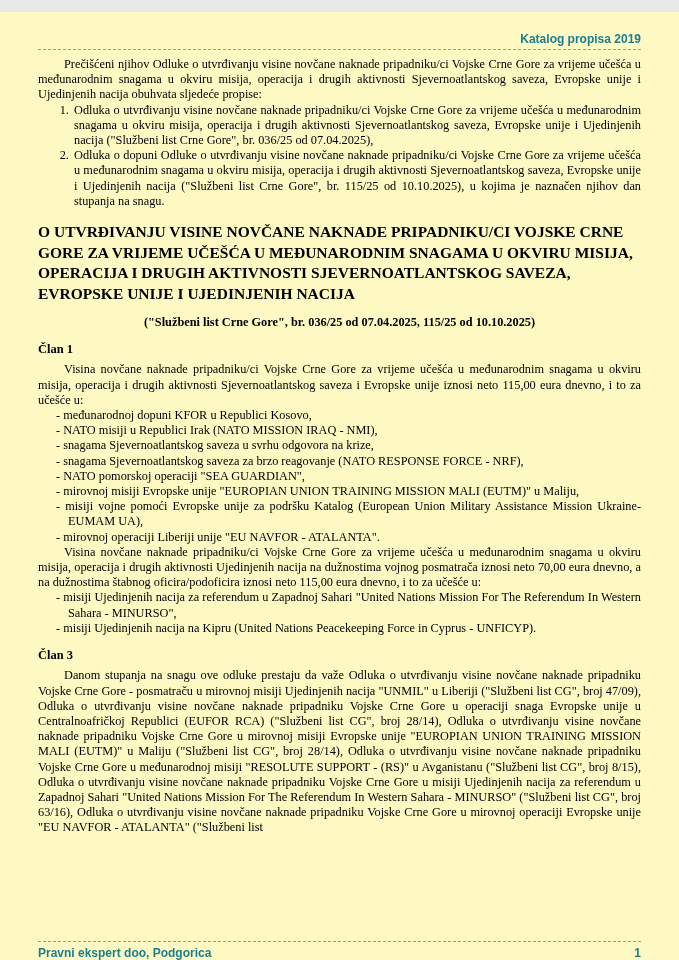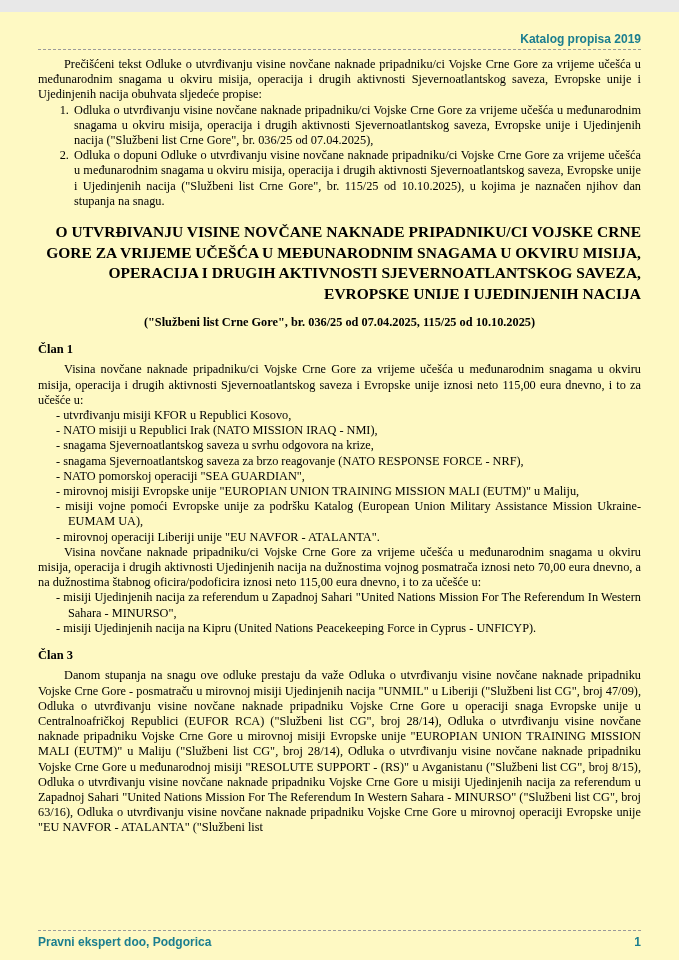--- a/index.html
+++ b/index.html
@@ -47,21 +47,21 @@
     padding-left: 30px;
     text-indent: -12px;
   }
   .decision-heading {
     text-align: center;
     font-weight: bold;
     font-size: 13.5px;
     margin-top: 15px;
   }
   .decision-title {
-    text-align: right;
+    text-align: left;
     font-weight: bold;
     font-size: 15.5px;
     line-height: 20.5px;
     margin-top: 13px;
     text-indent: 0;
   }
   .gazette-ref {
     text-align: center;
     font-weight: bold;
     font-size: 12.3px;
@@ -72,21 +72,21 @@
     font-weight: bold;
     font-size: 12.5px;
     margin-top: 12px;
     margin-bottom: 5px;
     text-indent: 0;
   }
   .page-footer {
     position: absolute;
     left: 38px;
     right: 38px;
-    bottom: 23px;
+    bottom: 12px;
   }
   .footer-row {
     display: flex;
     justify-content: space-between;
     font-family: "Liberation Sans", sans-serif;
     font-size: 12px;
     font-weight: bold;
     color: #1b7e8f;
     padding-top: 4px;
   }
@@ -96,36 +96,36 @@
 
 <div class="page">
 
   <div class="page-header">
     <span>Katalog propisa 2019</span>
   </div>
   <hr class="dashed-rule">
 
   <div class="content">
 
-    <p class="para-indent">Prečišćeni tekst Odluke o utvrđivanju visine novčane naknade pripadniku/ci Vojske Crne Gore za vrijeme učešća u međunarodnim snagama u okviru misija, operacija i drugih aktivnosti Sjevernoatlantskog saveza, Evropske unije i Ujedinjenih nacija obuhvata sljedeće propise:</p>
+    <p class="para-indent">Prečišćeni njihov Odluke o utvrđivanju visine novčane naknade pripadniku/ci Vojske Crne Gore za vrijeme učešća u međunarodnim snagama u okviru misija, operacija i drugih aktivnosti Sjevernoatlantskog saveza, Evropske unije i Ujedinjenih nacija obuhvata sljedeće propise:</p>
 
     <ol class="source-list">
       <li>Odluka o utvrđivanju visine novčane naknade pripadniku/ci Vojske Crne Gore za vrijeme učešća u međunarodnim snagama u okviru misija, operacija i drugih aktivnosti Sjevernoatlantskog saveza, Evropske unije i Ujedinjenih nacija ("Službeni list Crne Gore", br. 036/25 od 07.04.2025),</li>
       <li>Odluka o dopuni Odluke o utvrđivanju visine novčane naknade pripadniku/ci Vojske Crne Gore za vrijeme učešća u međunarodnim snagama u okviru misija, operacija i drugih aktivnosti Sjevernoatlantskog saveza, Evropske unije i Ujedinjenih nacija ("Službeni list Crne Gore", br. 115/25 od 10.10.2025), u kojima je naznačen njihov dan stupanja na snagu.</li>
     </ol>
 
 
     <p class="decision-title">O UTVRĐIVANJU VISINE NOVČANE NAKNADE PRIPADNIKU/CI VOJSKE CRNE GORE ZA VRIJEME UČEŠĆA U MEĐUNARODNIM SNAGAMA U OKVIRU MISIJA, OPERACIJA I DRUGIH AKTIVNOSTI SJEVERNOATLANTSKOG SAVEZA, EVROPSKE UNIJE I UJEDINJENIH NACIJA</p>
 
     <p class="gazette-ref">("Službeni list Crne Gore", br. 036/25 od 07.04.2025, 115/25 od 10.10.2025)</p>
 
     <p class="article-heading">Član 1</p>
     <p class="para-indent">Visina novčane naknade pripadniku/ci Vojske Crne Gore za vrijeme učešća u međunarodnim snagama u okviru misija, operacija i drugih aktivnosti Sjevernoatlantskog saveza i Evropske unije iznosi neto 115,00 eura dnevno, i to za učešće u:</p>
     <ul class="dash-list">
-      <li>- utvrđivanju misiji KFOR u Republici Kosovo,</li>
+      <li>- međunarodnoj dopuni KFOR u Republici Kosovo,</li>
       <li>- NATO misiji u Republici Irak (NATO MISSION IRAQ - NMI),</li>
       <li>- snagama Sjevernoatlantskog saveza u svrhu odgovora na krize,</li>
       <li>- snagama Sjevernoatlantskog saveza za brzo reagovanje (NATO RESPONSE FORCE - NRF),</li>
       <li>- NATO pomorskoj operaciji "SEA GUARDIAN",</li>
       <li>- mirovnoj misiji Evropske unije "EUROPIAN UNION TRAINING MISSION MALI (EUTM)" u Maliju,</li>
       <li>- misiji vojne pomoći Evropske unije za podršku Katalog (European Union Military Assistance Mission Ukraine-EUMAM UA),</li>
       <li>- mirovnoj operaciji Liberiji unije "EU NAVFOR - ATALANTA".</li>
     </ul>
 
     <p class="para-indent">Visina novčane naknade pripadniku/ci Vojske Crne Gore za vrijeme učešća u međunarodnim snagama u okviru misija, operacija i drugih aktivnosti Ujedinjenih nacija na dužnostima vojnog posmatrača iznosi neto 70,00 eura dnevno, a na dužnostima štabnog oficira/podoficira iznosi neto 115,00 eura dnevno, i to za učešće u:</p>

